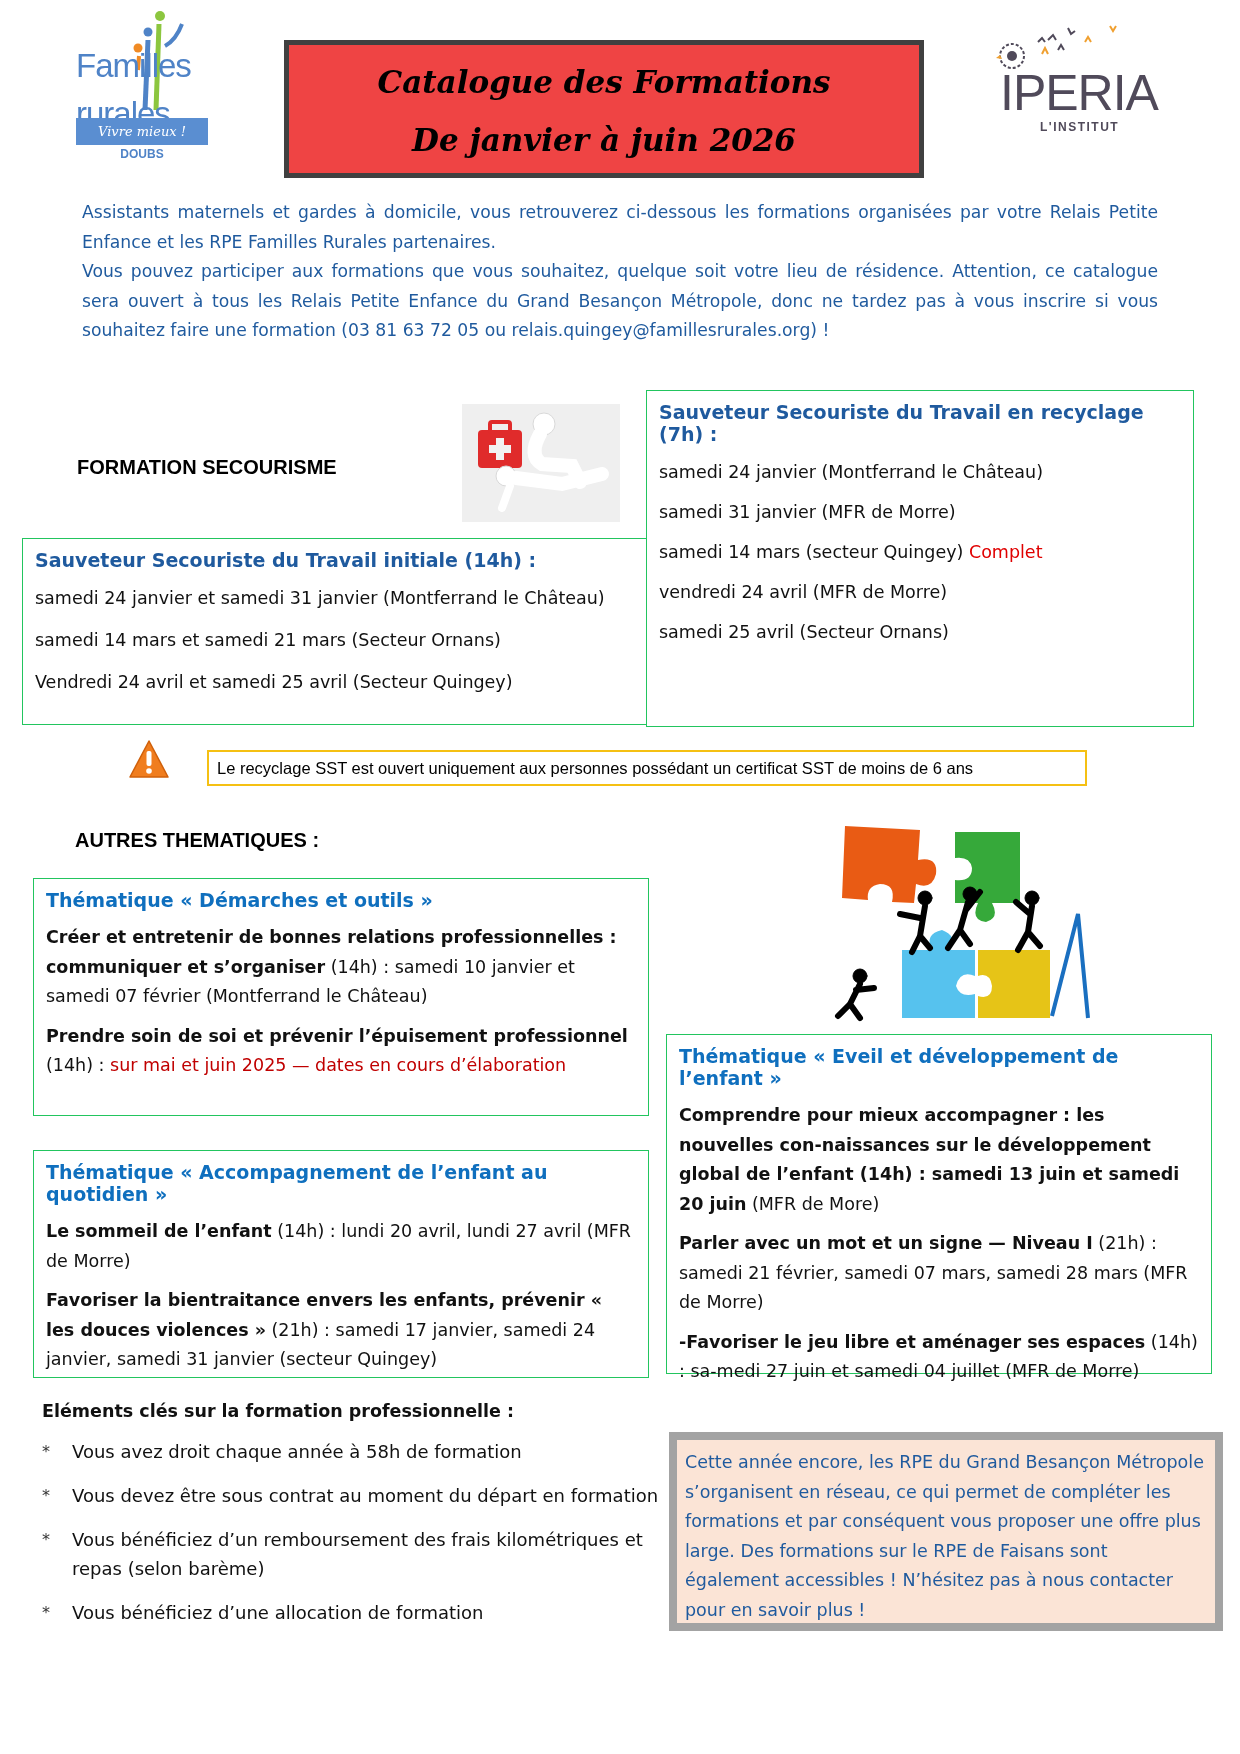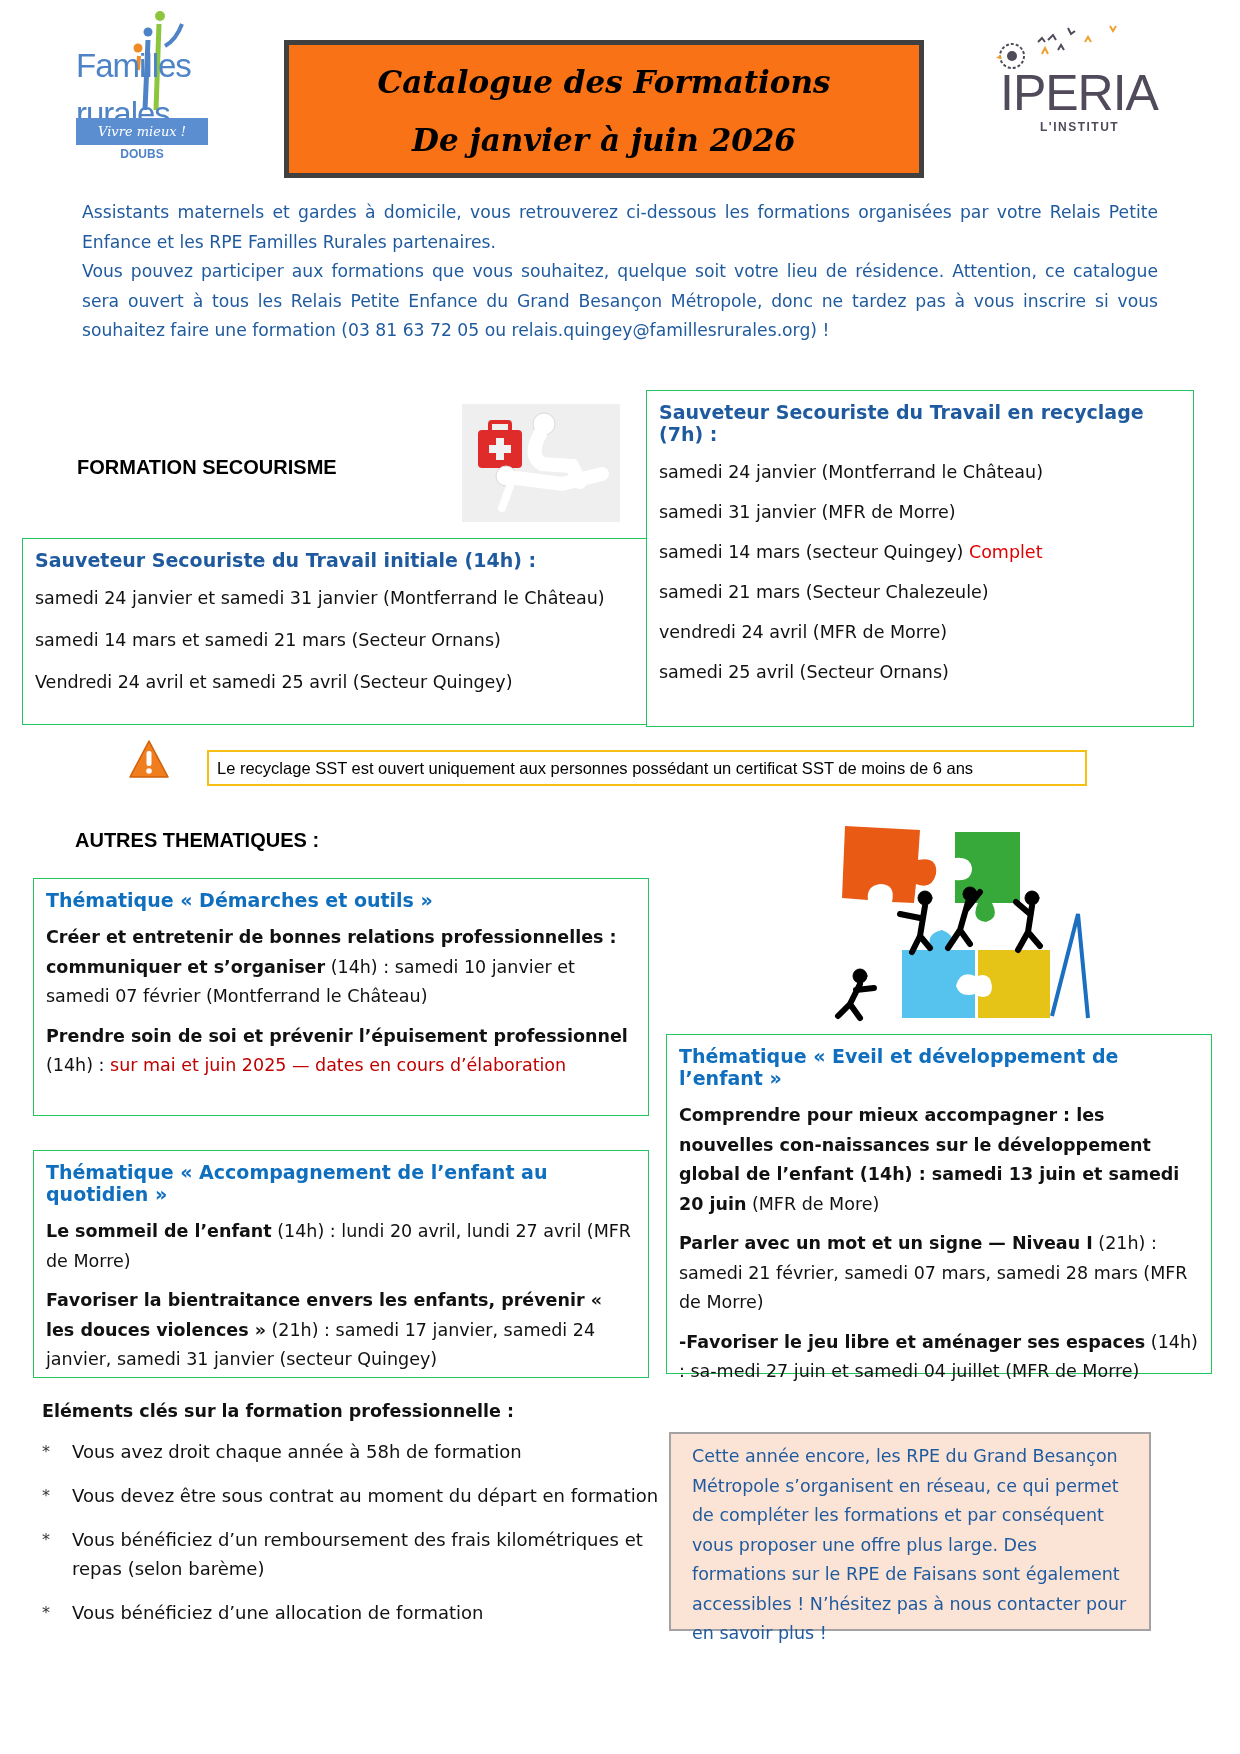--- a/index.html
+++ b/index.html
@@ -10,21 +10,21 @@
   .fr-logo { left:74px; top:10px; width:140px; height:150px; }
   .fr-word { font-family:"Liberation Sans", sans-serif; color:#4f83c7; font-size:33px; line-height:31px; letter-spacing:-1px; position:absolute; left:2px; }
   .fr-band { position:absolute; left:2px; top:108px; width:132px; height:27px; background:#5a8ed1; color:#fff; font-family:"DejaVu Serif", serif; font-style:italic; font-size:13px; text-align:center; line-height:27px; }
   .fr-doubs { position:absolute; left:2px; top:137px; width:132px; text-align:center; color:#4f83c7; font-weight:bold; font-size:12px; font-family:"Liberation Sans", sans-serif; }
 
   .iperia { left:990px; top:20px; width:200px; height:120px; }
   .iperia-word { position:absolute; left:10px; top:48px; font-family:"Liberation Sans", sans-serif; font-size:50px; color:#504a5a; letter-spacing:-1px; line-height:50px; }
   .iperia-sub { position:absolute; left:12px; top:100px; font-family:"Liberation Sans", sans-serif; font-size:12px; color:#504a5a; letter-spacing:1.5px; font-weight:bold;padding-left:38px; }
 
   
-  .title-box { left:284px; top:40px; width:640px; height:138px; background:#f97316; border:5px solid #404040; box-sizing:border-box; text-align:center; }
+  .title-box { left:284px; top:40px; width:640px; height:138px; background:#ef4444; border:5px solid #404040; box-sizing:border-box; text-align:center; }
   .title-line { font-family:"DejaVu Serif", serif; font-style:italic; font-weight:bold; font-size:31px; color:#000; line-height:58px; }
   .title-line:first-child { margin-top:8px; }
 
   
   .intro { left:82px; top:198px; width:1076px; color:#1f5a9e; font-size:17.2px; line-height:29.5px; text-align:justify; }
   .intro p { margin:0; }
 
   
   .sec-title { font-weight:bold; font-size:20px; color:#000; font-family:"Liberation Sans", sans-serif; }
 
@@ -42,21 +42,21 @@
   
   .warn-icon { left:128px; top:738px; width:42px; height:42px; }
   .warn-box { left:207px; top:750px; width:880px; height:36px; border:2px solid #f5c013; box-sizing:border-box; font-family:"Liberation Sans", sans-serif; font-size:16.5px; line-height:32px; padding-left:8px; color:#000; }
 
   
   .key-title { left:42px; top:1401px; font-weight:bold; font-size:17.5px; }
   .key-list { left:40px; top:1437px; width:620px; margin:0; padding:0; list-style:none; }
   .key-list li { font-size:18px; line-height:29px; margin-bottom:15px; padding-left:32px; position:relative; }
   .key-list li .star { position:absolute; left:2px; top:0; font-size:16px; color:#333; }
 
-  .info-box { left:669px; top:1432px; width:482px; height:199px; background:#fbe4d6; border:2px solid #a3a3a3; box-sizing:border-box; padding:8px 21px; color:#1f5a9e; font-size:17.5px; line-height:29.5px; }
+  .info-box { left:669px; top:1432px; width:554px; height:199px; background:#fbe4d6; border:8px solid #a3a3a3; box-sizing:border-box; padding:8px 8px; color:#1f5a9e; font-size:17.5px; line-height:29.5px; }
 </style>
 </head>
 <body>
 
 <div class="abs fr-logo">
   <svg class="abs" style="left:58px;top:0;" width="60" height="110" viewBox="0 0 60 110">
     <circle cx="28" cy="6" r="5" fill="#8cc63f"></circle>
     <path d="M27 14 L24 100" stroke="#8cc63f" stroke-width="5" fill="none"></path>
     <circle cx="16" cy="22" r="4.5" fill="#4f83c7"></circle>
     <path d="M16 30 L13 100" stroke="#4f83c7" stroke-width="5" fill="none"></path>
@@ -118,21 +118,20 @@
   <div class="line">samedi 24 janvier et samedi 31 janvier (Montferrand le Château)</div>
   <div class="line">samedi 14 mars et samedi 21 mars (Secteur Ornans)</div>
   <div class="line">Vendredi 24 avril et samedi 25 avril  (Secteur Quingey)</div>
 </div>
 
 <div class="abs box" style="left:646px;top:390px;width:548px;height:337px;">
   <div class="box-h">Sauveteur Secouriste du Travail en recyclage (7h) :</div>
   <div class="line tight"><span>samedi 24 janvier (Montferrand le Château)</span></div>
   <div class="line tight"><span>samedi 31 janvier (MFR de Morre)</span></div>
   <div class="line tight"><span>samedi 14 mars (secteur Quingey) </span><span class="red">Complet</span></div>
-  <div class="line tight"><span>samedi 21 mars (Secteur Chalezeule)</span></div>
   <div class="line tight"><span>vendredi 24 avril (MFR de Morre)</span></div>
   <div class="line tight"><span>samedi 25 avril (Secteur Ornans)</span></div>
 </div>
 
 <div class="abs warn-icon">
   <svg width="42" height="42" viewBox="0 0 42 42">
     <path d="M21 3 L40 39 L2 39 Z" fill="#f07d1e" stroke="#d0600a" stroke-width="1.5" stroke-linejoin="round"></path>
     <rect x="18.5" y="13" width="5" height="15" rx="2" fill="#fff"></rect>
     <circle cx="21" cy="33" r="2.8" fill="#fff"></circle>
   </svg>

